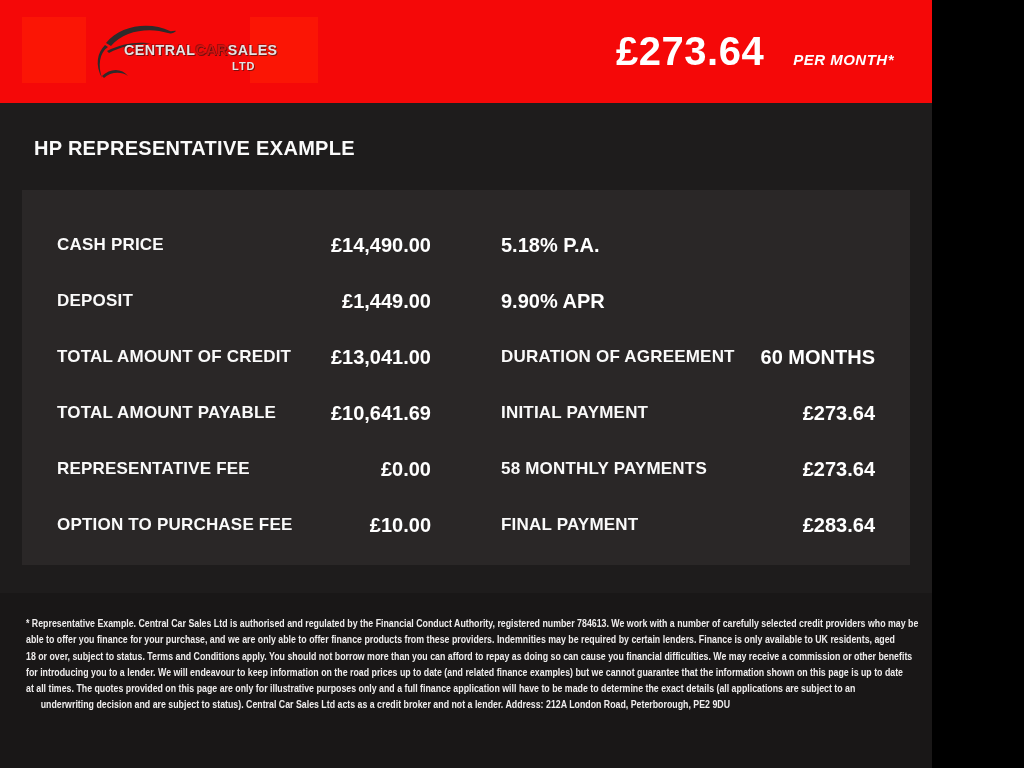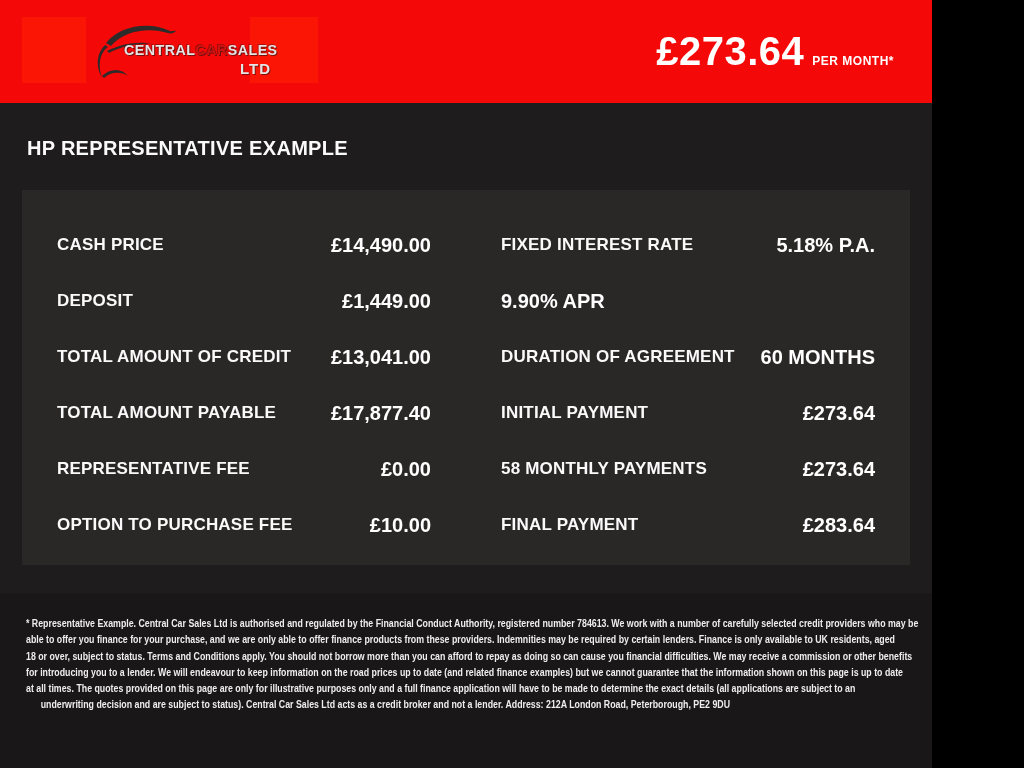--- a/index.html
+++ b/index.html
@@ -21,31 +21,31 @@
   .logo svg{position:absolute;left:70px;top:4px;}
   .brand-text{
     position:absolute;left:102px;top:24px;white-space:nowrap;
     font-weight:bold;font-size:15px;letter-spacing:.5px;
     transform:scaleX(.95);transform-origin:left;
     text-shadow:1px 1px 0 rgba(45,20,20,.65),-1px -1px 0 rgba(45,20,20,.4);
   }
   .brand-text .w{color:#e6e4e4;}
   .brand-text .r{color:#cf1410;}
   .brand-ltd{
-    position:absolute;left:218px;top:43px;font-weight:bold;font-size:15px;
+    position:absolute;left:210px;top:43px;font-weight:bold;font-size:11px;
     color:#e6e4e4;letter-spacing:1px;
     text-shadow:1px 1px 0 rgba(45,20,20,.6);
   }
   .price-wrap{display:flex;align-items:baseline;padding-right:38px;}
   .price{color:#fff;font-weight:bold;font-size:40px;letter-spacing:.5px;}
-  .price-suffix{color:#fff;font-weight:bold;font-size:12px;margin-left:8px;letter-spacing:.5px;}
+  .price-suffix{color:#fff;font-weight:bold;font-size:15px;margin-left:29px;letter-spacing:.5px;font-style:italic;}
   
   .main{height:490px;background:#1e1c1c;}
   .page-title{
-    margin:0;padding:34px 0 0 27px;color:#fafafa;
+    margin:0;padding:34px 0 0 34px;color:#fafafa;
     font-size:20px;font-weight:bold;letter-spacing:.3px;height:24px;
   }
   .panels{display:flex;margin:29px 22px 0;}
   .panel{
     flex:1;height:375px;background:#2a2727;
     box-sizing:border-box;padding:27px 35px 0;
   }
   .row{height:56px;display:flex;align-items:center;justify-content:space-between;}
   .row .label{color:#fafafa;font-size:17px;font-weight:bold;letter-spacing:.2px;white-space:nowrap;}
   .row .value{color:#ffffff;font-size:20px;font-weight:bold;white-space:nowrap;}
@@ -94,35 +94,34 @@
         <div class="row">
           <span class="label">DEPOSIT</span>
           <span class="value">£1,449.00</span>
         </div>
         <div class="row">
           <span class="label">TOTAL AMOUNT OF CREDIT</span>
           <span class="value">£13,041.00</span>
         </div>
         <div class="row">
           <span class="label">TOTAL AMOUNT PAYABLE</span>
-          <span class="value">£17,877.40</span>
+          <span class="value">£10,641.69</span>
         </div>
         <div class="row">
           <span class="label">REPRESENTATIVE FEE</span>
           <span class="value">£0.00</span>
         </div>
         <div class="row">
           <span class="label">OPTION TO PURCHASE FEE</span>
           <span class="value">£10.00</span>
         </div>
       </div>
 
       <div class="panel">
         <div class="row">
-          <span class="label">FIXED INTEREST RATE</span>
           <span class="value">5.18% P.A.</span>
         </div>
         <div class="row">
           <span class="value">9.90% APR</span>
         </div>
         <div class="row">
           <span class="label">DURATION OF AGREEMENT</span>
           <span class="value">60 MONTHS</span>
         </div>
         <div class="row">

